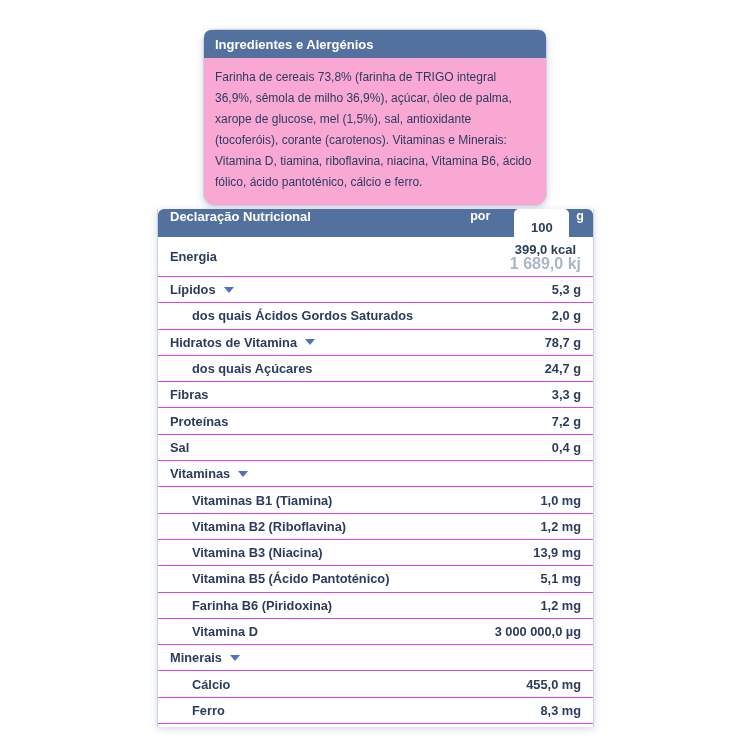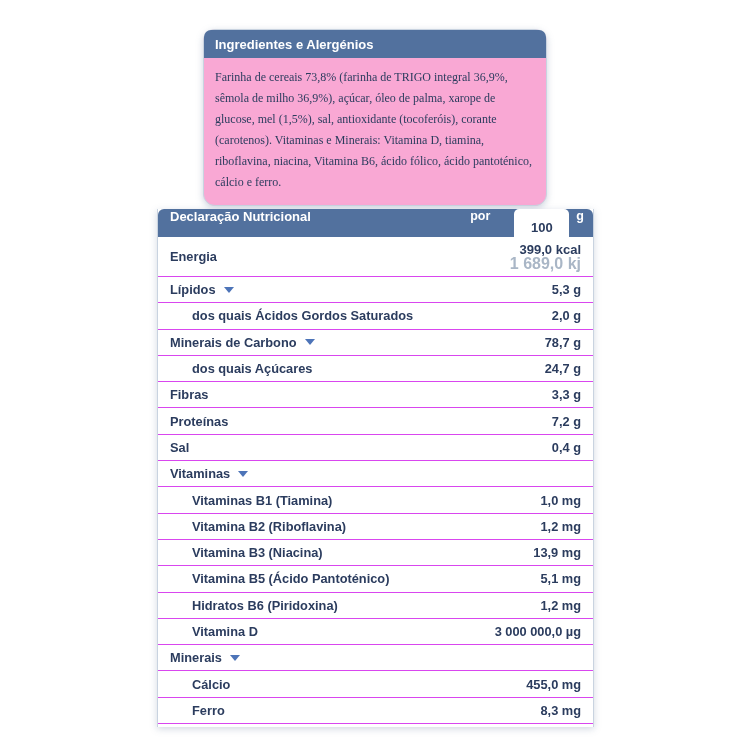--- a/index.html
+++ b/index.html
@@ -31,21 +31,20 @@
     padding: 0 11px;
     font-size: 13px;
     font-weight: 700;
   }
   .ing-body {
     padding: 9px 11px 12px 11px;
     font-size: 12px;
     line-height: 21px;
     font-weight: 500;
     color: #2b3c5e;
-    font-family: Liberation Serif, serif;
   }
 
   
   .nut-card {
     position: absolute;
     left: 157px; top: 209px;
     width: 437px;
     height: 518px;
     background: #ffffff;
     border-left: 1px solid #c9d3e0;
@@ -93,21 +92,21 @@
   .row .lbl { color: #2b3c5e; white-space: nowrap; }
   .row .val { margin-left: auto; color: #2b3c5e; white-space: nowrap; }
   .caret {
     width: 0; height: 0;
     border-left: 5px solid transparent;
     border-right: 5px solid transparent;
     border-top: 6px solid #4d74b8;
     margin-left: 8px;
     display: inline-block;
   }
-  .energy-vals { margin-left: auto; text-align: right; }
+  .energy-vals { margin-left: auto; text-align: center; }
   .energy-vals .kcal { display: block; font-size: 13px; font-weight: 700; line-height: 15px; color: #2b3c5e; }
   .energy-vals .kj   { display: block; font-size: 16px; font-weight: 600; line-height: 14px; color: #a9b6c6; }
 </style>
 </head>
 <body>
 
 <div class="ing-card">
   <div class="card-header">
     <span>Ingredientes e Alergénios</span>
   </div>
@@ -136,21 +135,21 @@
     <span class="caret"></span>
     <span class="val">5,3 g</span>
   </div>
 
   <div class="row indent">
     <span class="lbl">dos quais Ácidos Gordos Saturados</span>
     <span class="val">2,0 g</span>
   </div>
 
   <div class="row">
-    <span class="lbl">Minerais de Carbono</span>
+    <span class="lbl">Hidratos de Vitamina</span>
     <span class="caret"></span>
     <span class="val">78,7 g</span>
   </div>
 
   <div class="row indent">
     <span class="lbl">dos quais Açúcares</span>
     <span class="val">24,7 g</span>
   </div>
 
   <div class="row">
@@ -188,21 +187,21 @@
     <span class="lbl">Vitamina B3 (Niacina)</span>
     <span class="val">13,9 mg</span>
   </div>
 
   <div class="row indent">
     <span class="lbl">Vitamina B5 (Ácido Pantoténico)</span>
     <span class="val">5,1 mg</span>
   </div>
 
   <div class="row indent">
-    <span class="lbl">Hidratos B6 (Piridoxina)</span>
+    <span class="lbl">Farinha B6 (Piridoxina)</span>
     <span class="val">1,2 mg</span>
   </div>
 
   <div class="row indent">
     <span class="lbl">Vitamina D</span>
     <span class="val">3 000 000,0 µg</span>
   </div>
 
   <div class="row">
     <span class="lbl">Minerais</span>

